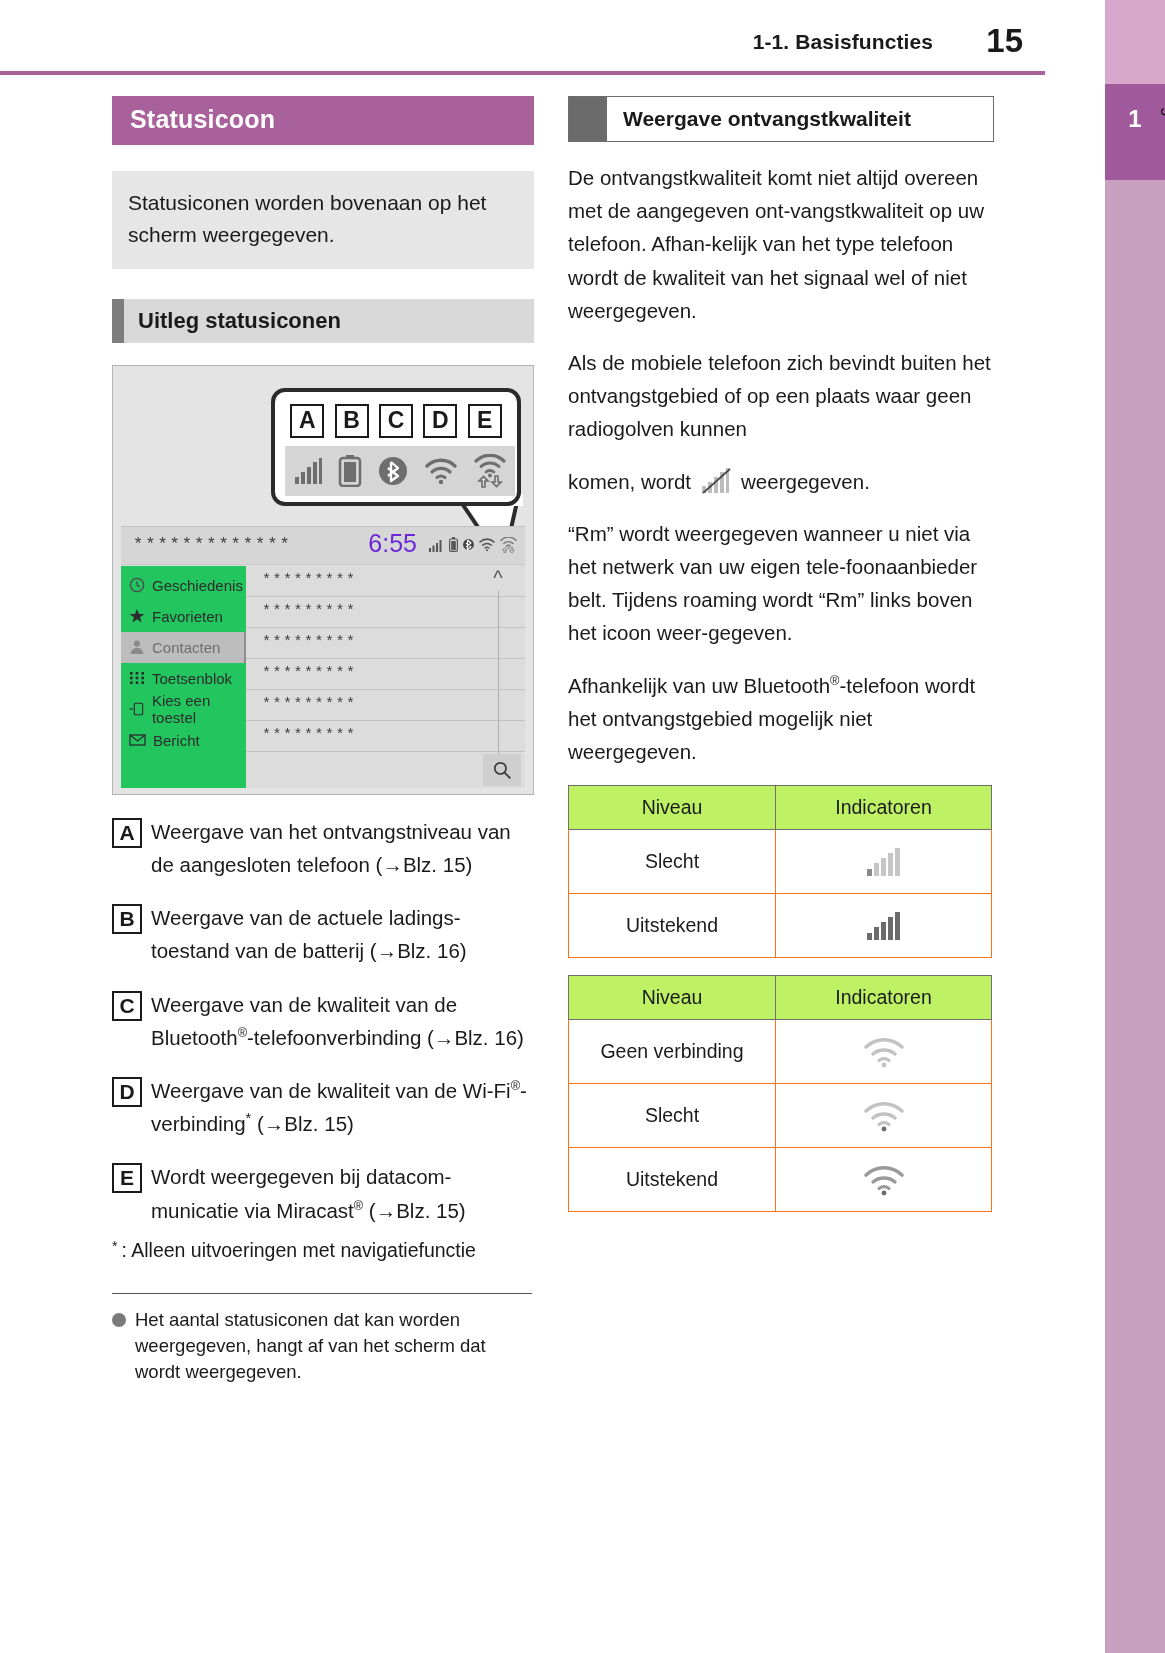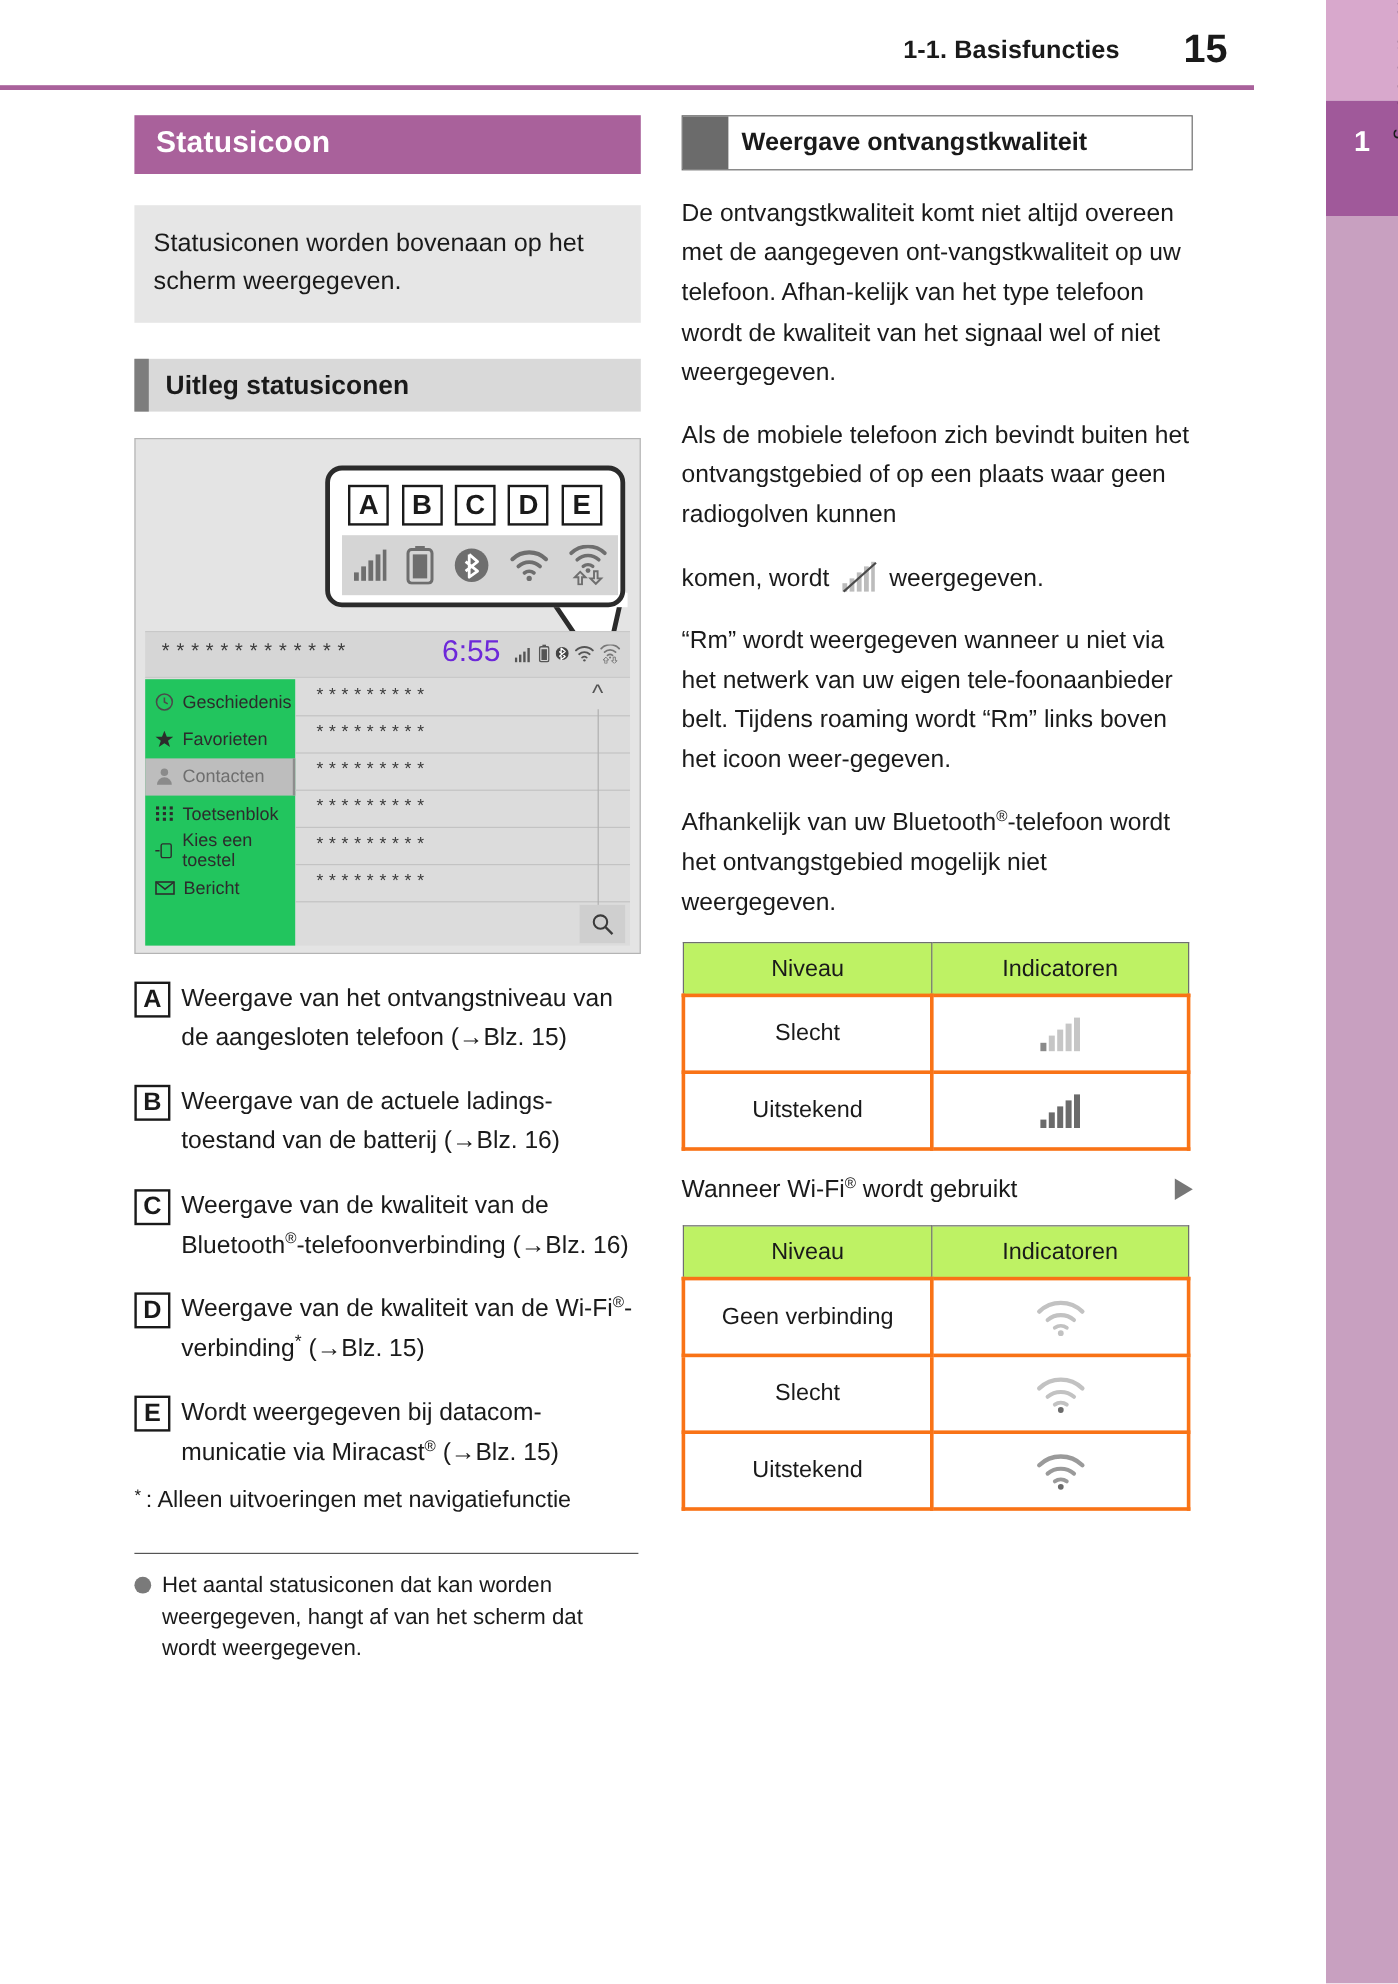--- a/index.html
+++ b/index.html
@@ -92,21 +92,21 @@
   }
 
   
   .subhead-box{
     border:1px solid #6d6d6d;
     height:46px;
     display:flex; align-items:center;
     background:#fff;
   }
   .subhead-box .tab{ width:38px; height:44px; background:#6b6b6b; flex:0 0 38px;}
-  .subhead-box .txt{ font-size:21px; font-weight:bold;margin-left:11px; }
+  .subhead-box .txt{ padding-left:16px; font-size:21px; font-weight:bold; }
 
   
   .illus{
     margin-top:22px;
     border:1px solid #b4b4b4;
     background:#e4e4e4;
     height:430px;
     position:relative;
     overflow:hidden;
   }
@@ -233,21 +233,21 @@
   table.ind{
     margin-top:17px;
     width:424px; border-collapse:collapse;
     border:1px solid #6f6f6f;
   }
   table.ind th{
     background:#bef264; font-weight:normal; font-size:19.5px;
     height:44px; border:1px solid #6f6f6f; text-align:center;
   }
   table.ind td{
-    border:3px solid #f97316; height:64px; text-align:center;
+    border:1px solid #f97316; height:64px; text-align:center;
     font-size:19.5px;
   }
   table.ind td.lvl{ width:207px; }
 
   .icon-cell{ display:flex; align-items:center; justify-content:center; }
 </style>
 </head>
 <body>
 
 <div class="page-header">
@@ -535,24 +535,20 @@
             <rect x="16" y="11" width="5" height="18" fill="#6b6b6b"></rect>
             <rect x="23" y="6" width="5" height="23" fill="#6b6b6b"></rect>
             <rect x="30" y="1" width="5" height="28" fill="#6b6b6b"></rect>
           </svg>
         </div>
       </td>
     </tr>
   </tbody>
     </table>
 
-  <div class="subline">
-    <span>Wanneer Wi-Fi<sup class="reg">®</sup> wordt gebruikt</span>
-    <span class="tri" style="margin-top:0;"></span>
-  </div>
 
   <table class="ind">
     <tbody>
         <tr>
       <th>Niveau</th>
       <th>Indicatoren</th>
     </tr>
     <tr>
       <td class="lvl">Geen verbinding</td>
       <td>

